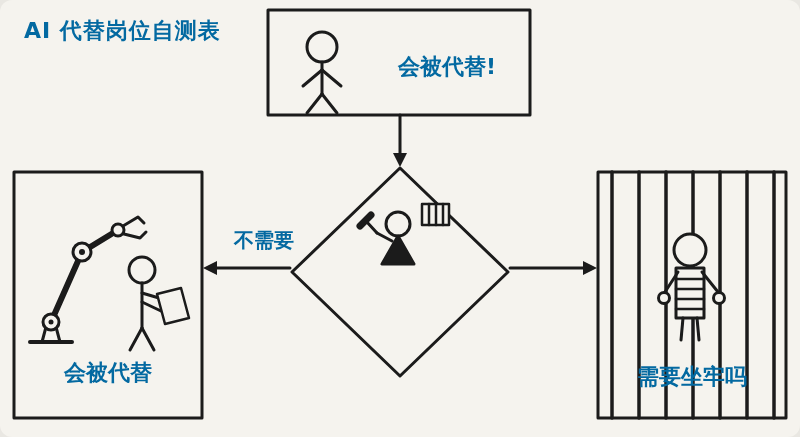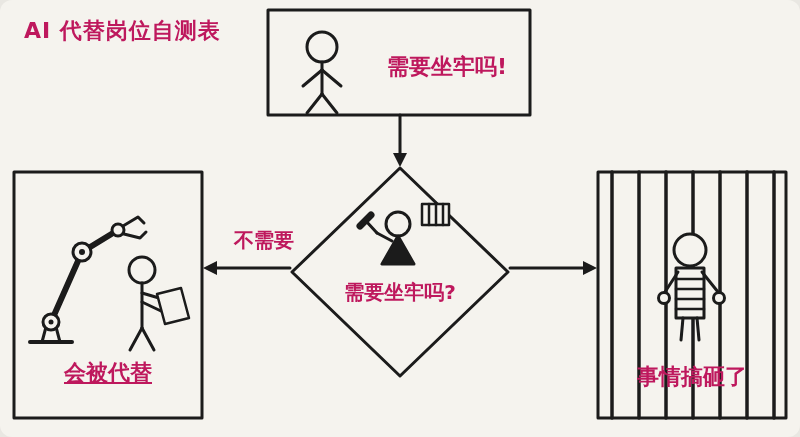--- a/index.html
+++ b/index.html
@@ -15,30 +15,30 @@
     overflow:hidden;
     color:#1b1b1b;
   }
   .art{
     position:absolute;left:0;top:0;
     width:800px;height:437px;
   }
   .label{
     position:absolute;
     font-weight:bold;
-    color:#be185d;
+    color:#0369a1;
     line-height:1.2;
     white-space:nowrap;
   }
   .title{left:24px;top:18px;font-size:22px;letter-spacing:1px;}
   .start-text{left:368px;top:54px;width:158px;font-size:22px;text-align:center;}
   .decision-text{left:322px;top:280px;width:156px;font-size:20px;text-align:center;}
   .branch-left{left:206px;top:228px;width:88px;font-size:20px;text-align:right;}
   .branch-right{left:512px;top:228px;width:76px;font-size:20px;text-align:center;}
-  .result-left{left:24px;top:360px;width:168px;font-size:22px;text-align:center;text-decoration:underline;}
+  .result-left{left:24px;top:360px;width:168px;font-size:22px;text-align:center;}
   .result-right{left:600px;top:364px;width:184px;font-size:22px;text-align:center;}
 </style>
 </head>
 <body>
 
 <div class="page">
 
   <svg class="art" viewBox="0 0 800 437" fill="none" stroke="#1b1b1b" stroke-width="3" stroke-linecap="round" stroke-linejoin="round">
 
     <g>
@@ -149,19 +149,18 @@
       <line x1="702" y1="272" x2="718" y2="292"></line>
       <circle cx="664" cy="298" r="5.5" fill="#f5f3ee"></circle>
       <circle cx="719" cy="298" r="5.5" fill="#f5f3ee"></circle>
 
       <line x1="683" y1="318" x2="681" y2="340"></line>
       <line x1="697" y1="318" x2="699" y2="340"></line>
     </g>
   </svg>
 
   <div class="label title">AI 代替岗位自测表</div>
-  <div class="label start-text">需要坐牢吗!</div>
-  <div class="label decision-text">需要坐牢吗?</div>
+  <div class="label start-text">会被代替!</div>
   <div class="label branch-left">不需要</div>
   <div class="label result-left">会被代替</div>
-  <div class="label result-right">事情搞砸了</div>
+  <div class="label result-right">需要坐牢吗</div>
 
 </div>
 
 </body></html>

